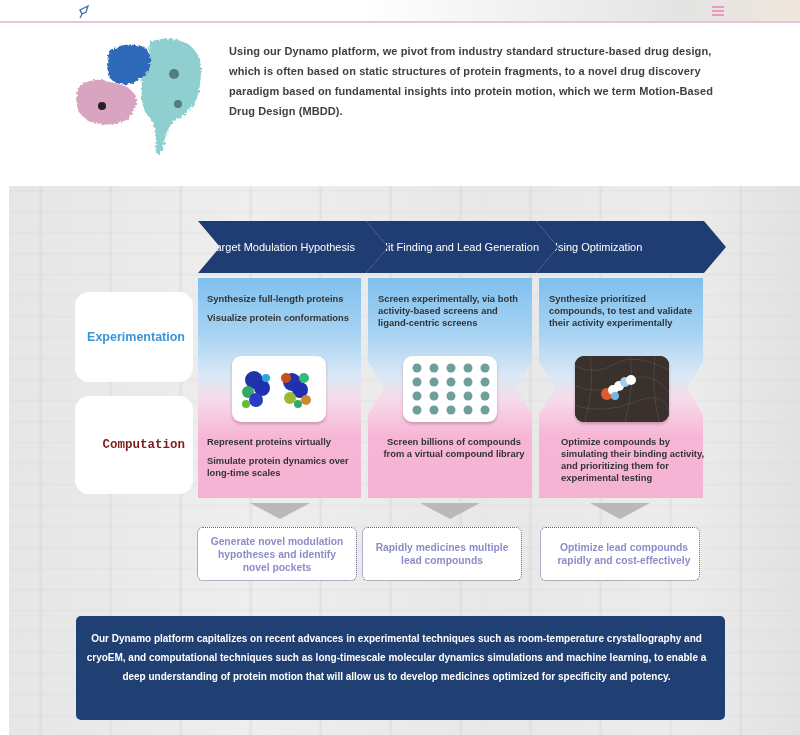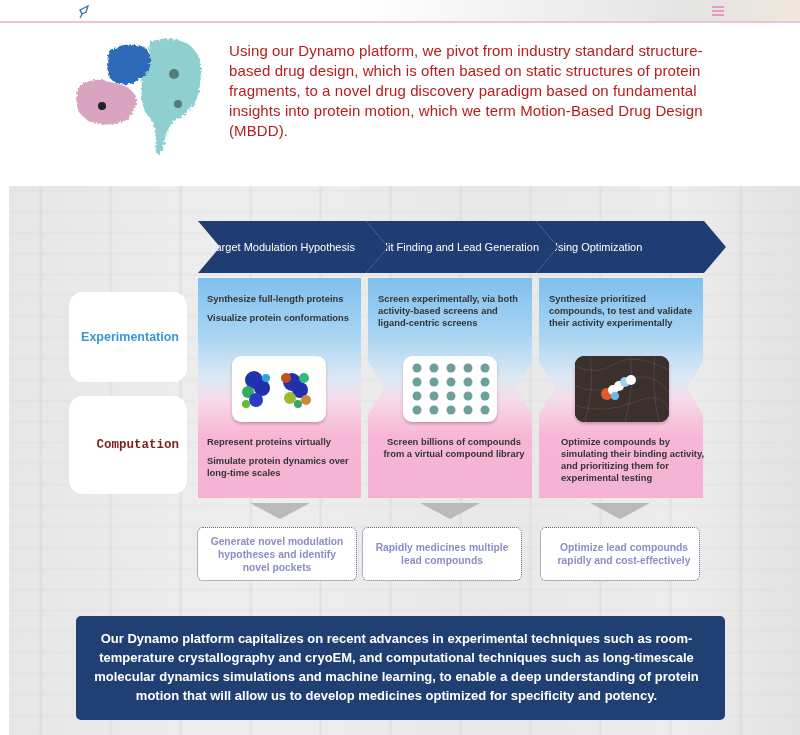--- a/index.html
+++ b/index.html
@@ -11,21 +11,21 @@
     background: linear-gradient(90deg, #ffffff 0%, #ffffff 45%, #f1f1f1 65%, #e4e4e4 85%, #efe6dc 100%);
     border-bottom: 2px solid #ecc4d8;
   }
   .logo-icon { position: absolute; left: 76px; top: 4px; width: 16px; height: 16px; }
   .menu-icon { position: absolute; left: 712px; top: 6px; width: 12px; height: 10px; cursor: pointer; }
   .menu-icon span { display: block; height: 2px; background: #e79ac0; margin-bottom: 2px; }
 
   .protein-img { position: absolute; left: 70px; top: 34px; width: 150px; height: 126px; }
   .intro-text {
     position: absolute; left: 229px; top: 41px; width: 500px;
-    font-size: 15px; line-height: 20px; font-weight: normal; color: #b91c1c;
+    font-size: 11px; line-height: 20px; font-weight: bold; color: #404040;
     letter-spacing: 0.1px;
   }
 
   .diagram {
     position: absolute; left: 9px; top: 186px; width: 791px; height: 549px;
     background:
       repeating-linear-gradient(90deg, rgba(255,255,255,0) 0px, rgba(255,255,255,0) 30px, rgba(200,200,200,0.35) 31px, rgba(255,255,255,0) 34px, rgba(255,255,255,0) 70px),
       repeating-linear-gradient(0deg, rgba(255,255,255,0) 0px, rgba(255,255,255,0) 18px, rgba(210,210,210,0.25) 19px, rgba(255,255,255,0) 21px),
       linear-gradient(90deg, #e6e6e6 0%, #eeeeee 30%, #e8e8e8 60%, #ececec 85%, #e2e2e2 100%);
   }
@@ -35,21 +35,21 @@
     background: #1f3d72; color: #ffffff;
     font-size: 11px; font-weight: normal; line-height: 14px;
     display: flex; align-items: center; justify-content: flex-start; text-align: center;
     clip-path: polygon(0 0, calc(100% - 22px) 0, 100% 50%, calc(100% - 22px) 100%, 0 100%, 22px 50%);
   }
   .chev1 { left: 198px; width: 190px; padding-left: 12px; padding-right: 6px; }
   .chev2 { left: 366px; width: 192px; padding-left: 14px; padding-right: 6px; }
   .chev3 { left: 536px; width: 190px; padding-left: 14px; padding-right: 10px; }
 
   .row-label {
-    position: absolute; left: 69px; width: 118px; background: #ffffff;
+    position: absolute; left: 75px; width: 118px; background: #ffffff;
     border-radius: 14px; display: flex; align-items: center; justify-content: flex-end;
     padding-right: 8px; font-size: 12.5px; font-weight: bold;
   }
   .label-exp { top: 292px; height: 90px; color: #3a95d8; }
   .label-comp { top: 396px; height: 98px; color: #7f1d1d; font-family: Liberation Mono, monospace; }
 
   .col {
     position: absolute; top: 278px; height: 220px;
     background: linear-gradient(180deg, #7fc0ee 0%, #a6d3f2 25%, #dbe9f5 45%, #f6dbea 55%, #f7b6d6 72%, #f5b3d4 100%);
   }
@@ -85,21 +85,21 @@
     display: flex; align-items: center; justify-content: center; text-align: center;
     font-size: 10.3px; font-weight: bold; color: #8c8cc8; line-height: 13px; padding: 0 8px;
   }
   .out1 { left: 197px; width: 160px; }
   .out2 { left: 362px; width: 160px; }
   .out3 { left: 540px; width: 160px; padding-left: 16px; }
 
   .summary {
     position: absolute; left: 76px; top: 616px; width: 649px; height: 104px;
     background: #203f73; border-radius: 5px; color: #ffffff;
-    font-size: 13px; font-weight: bold; line-height: 19px; text-align: center;
+    font-size: 10px; font-weight: bold; line-height: 19px; text-align: center;
     padding: 13px 10px 0 2px;
   }
 </style>
 </head>
 <body>
 
 <div class="topbar">
   <svg class="logo-icon" viewBox="0 0 16 16">
     <path d="M4 6 L12 2 L10 8 L6 10 Z" fill="none" stroke="#3a6fb0" stroke-width="1.3"></path>
     <path d="M6 10 L4 14" stroke="#3a6fb0" stroke-width="1.2"></path>

